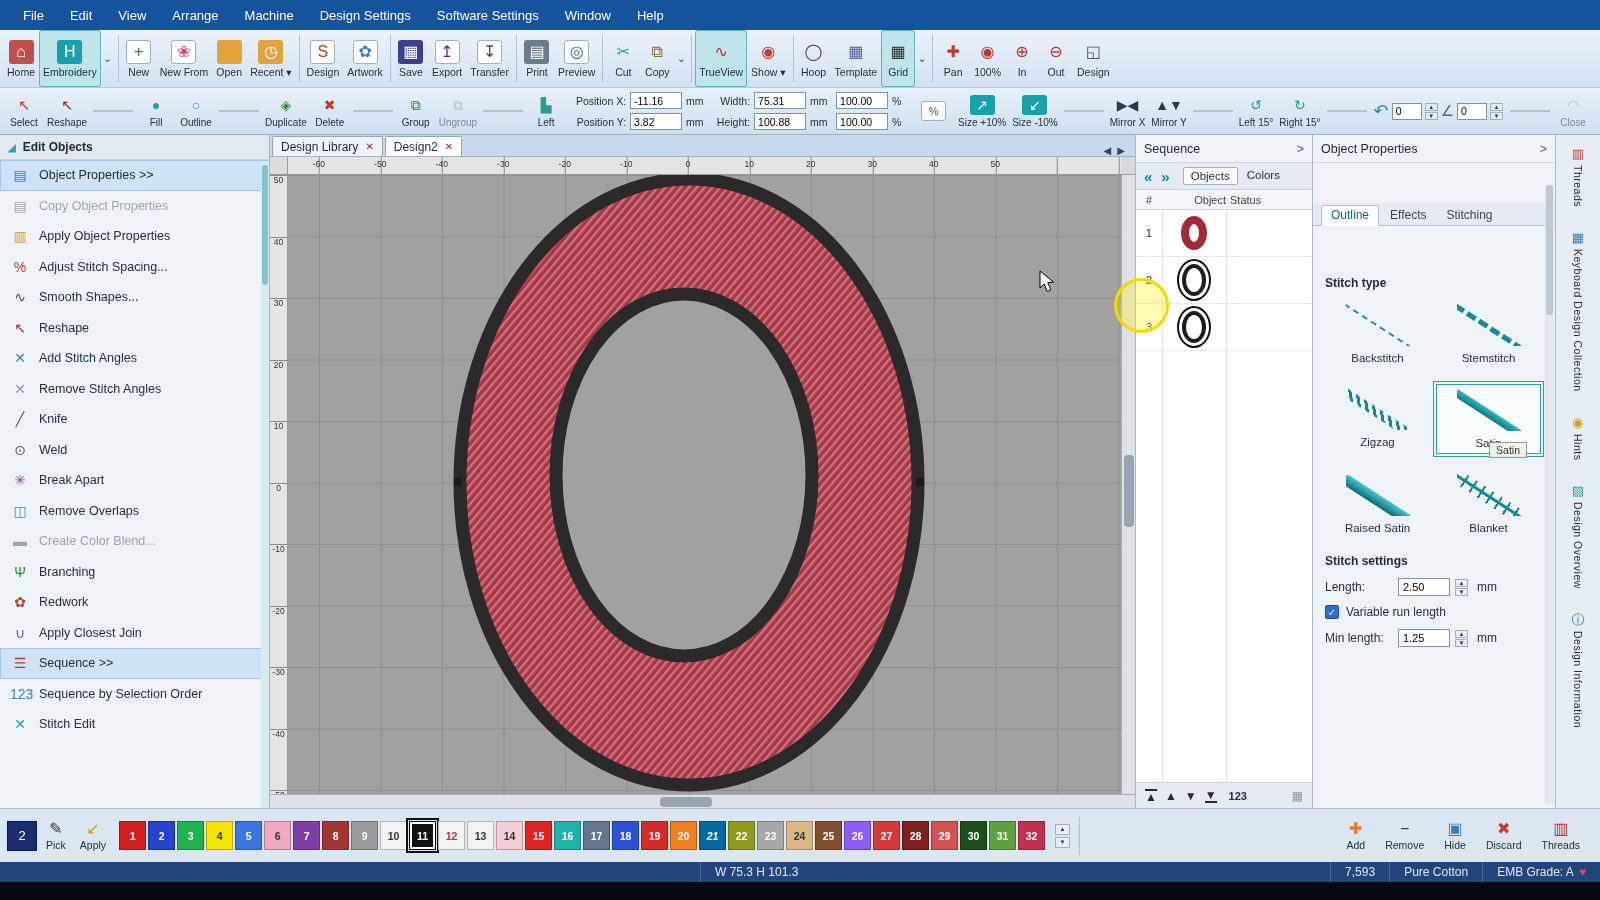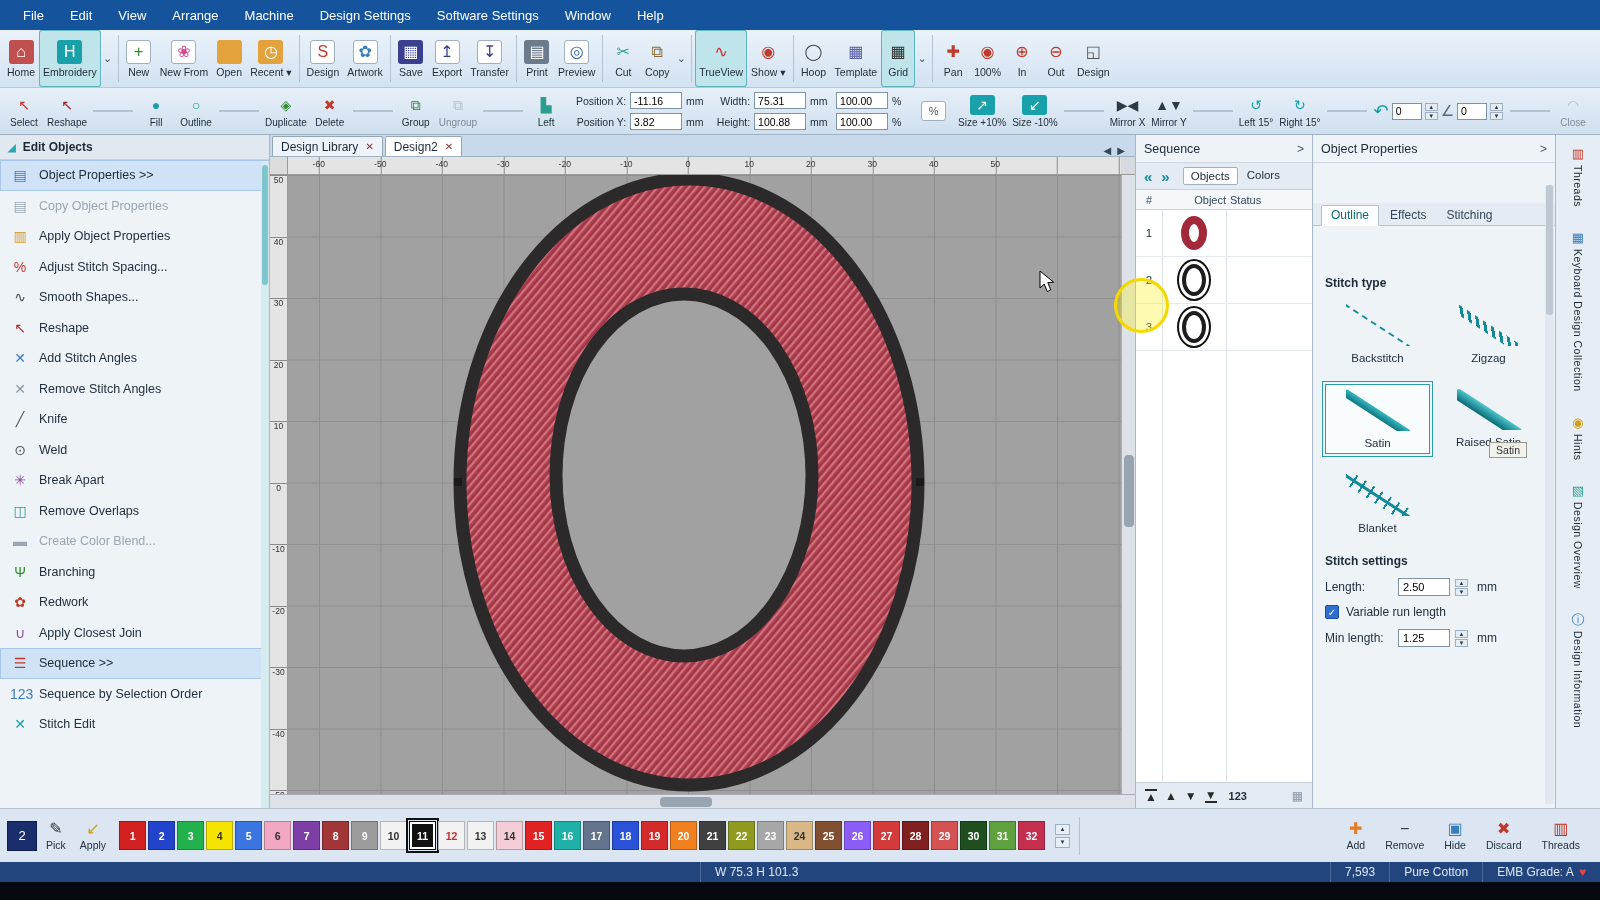--- a/index.html
+++ b/index.html
@@ -821,20 +821,24 @@
       </div>
     <div class="op-body">
       <div class="op-h">Stitch type</div>
       <div class="tiles">
 
           <div class="tile">
             <span class="st-ic st-backstitch"><i></i><b></b></span>
             <span class="lbl">Backstitch</span>
           </div>
 
+          <div class="tile">
+            <span class="st-ic st-stemstitch"><i></i><b></b></span>
+            <span class="lbl">Stemstitch</span>
+          </div>
 
           <div class="tile">
             <span class="st-ic st-zigzag"><i></i><b></b></span>
             <span class="lbl">Zigzag</span>
           </div>
 
           <div class="tile sel">
             <span class="st-ic st-satin"><i></i><b></b></span>
             <span class="lbl">Satin</span>
           </div>
@@ -957,21 +961,21 @@
       <div class="swatch" style="background: rgb(31, 176, 168);">16</div>
 
       <div class="swatch" style="background: rgb(100, 116, 140);">17</div>
 
       <div class="swatch" style="background: rgb(42, 82, 216);">18</div>
 
       <div class="swatch" style="background: rgb(212, 42, 42);">19</div>
 
       <div class="swatch" style="background: rgb(240, 127, 31);">20</div>
 
-      <div class="swatch" style="background: #404040;">21</div>
+      <div class="swatch" style="background: #0369a1; font-style: italic;">21</div>
 
       <div class="swatch" style="background: rgb(143, 154, 31);">22</div>
 
       <div class="swatch" style="background: rgb(167, 167, 167);">23</div>
 
       <div class="swatch" style="background: rgb(217, 184, 134); color: rgb(51, 51, 51);">24</div>
 
       <div class="swatch" style="background: rgb(127, 79, 47);">25</div>
 
       <div class="swatch" style="background: #8b5cf6;">26</div>

